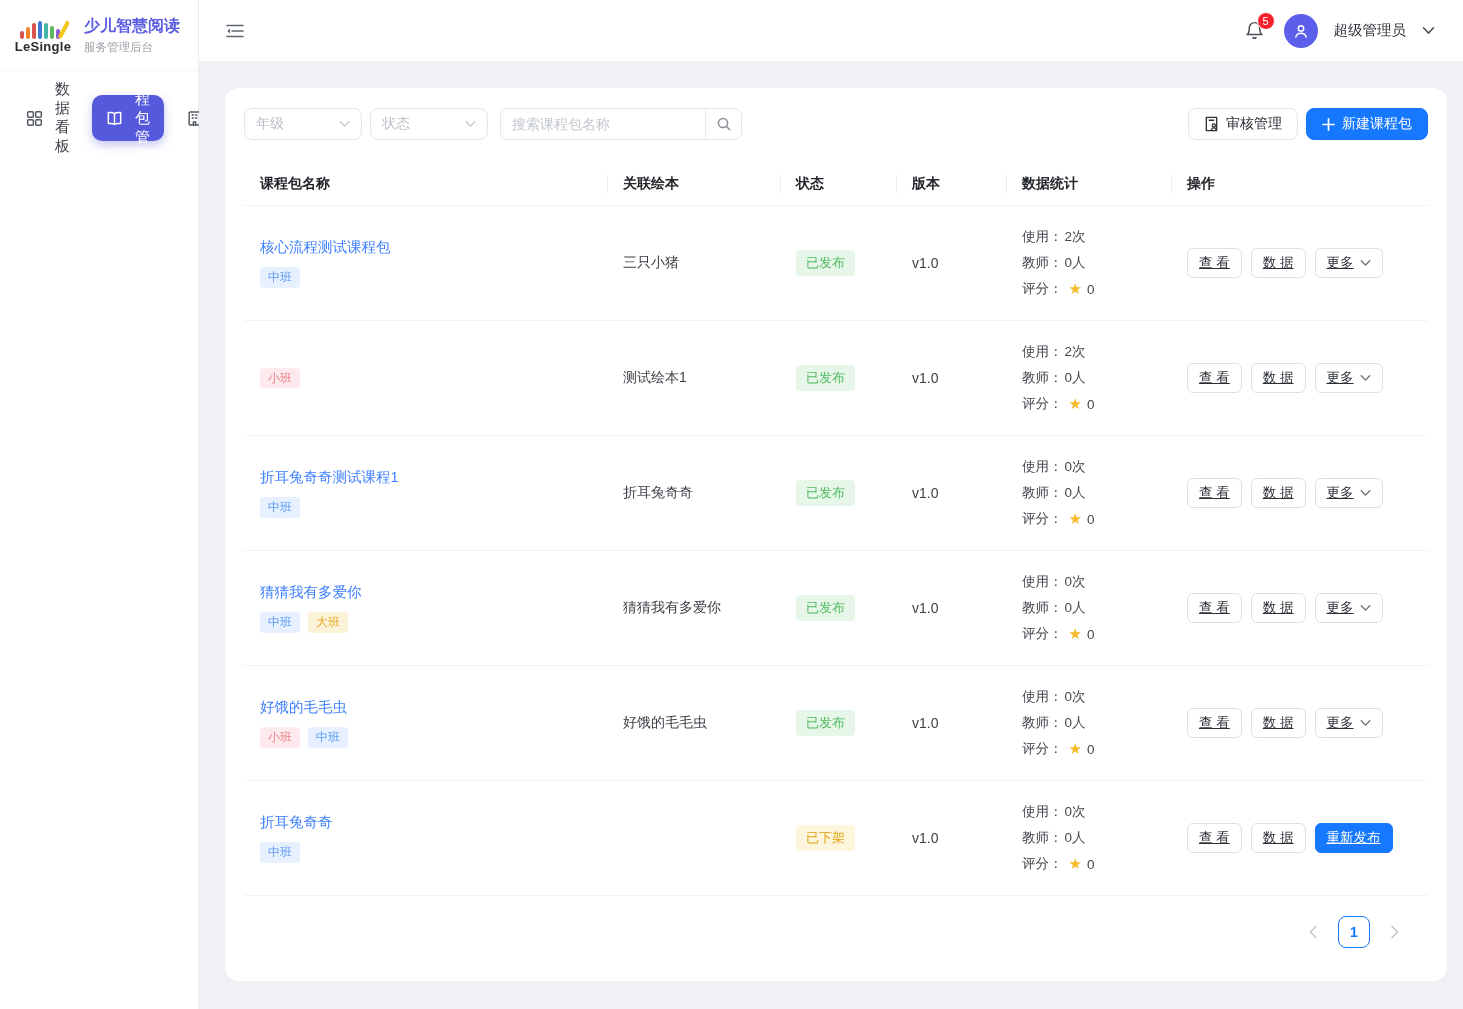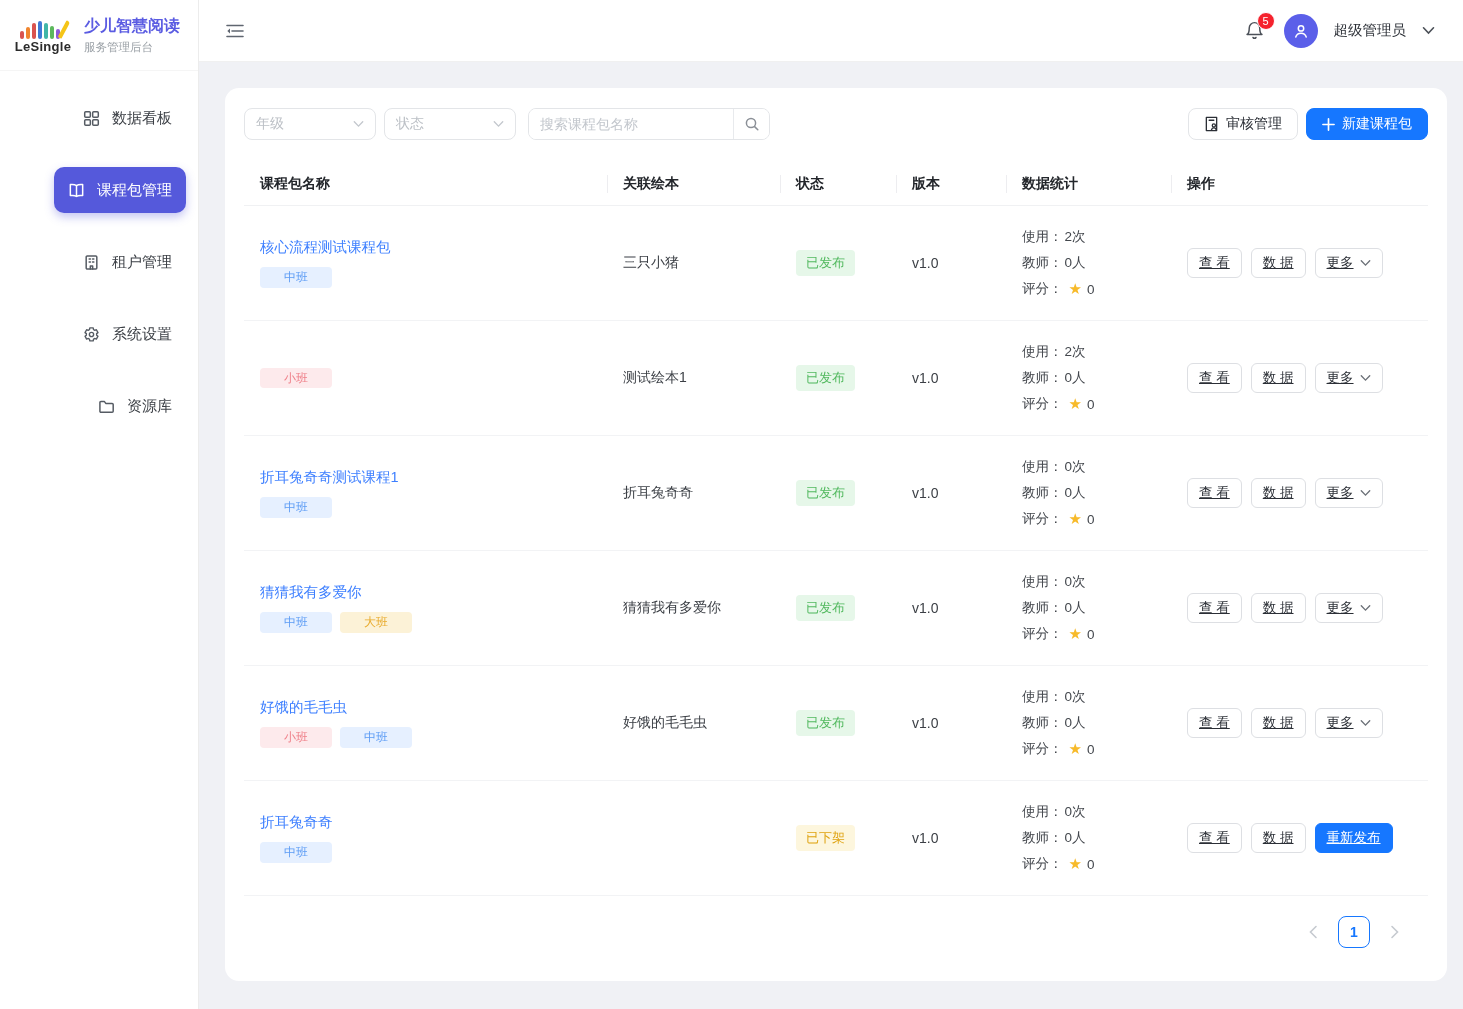--- a/index.html
+++ b/index.html
@@ -11,57 +11,57 @@
   
   .sidebar { width:199px; flex:0 0 199px; background:#fff; border-right:1px solid #ececec; display:flex; flex-direction:column; }
   .logo-area { height:71px; display:flex; align-items:center; gap:10px; padding:0 10px 0 12px; border-bottom:1px solid #f5f5f5; }
   .logo-mark { display:flex; flex-direction:column; align-items:center; width:62px; }
   .logo-bars { display:flex; align-items:flex-end; gap:2px; height:22px; }
   .logo-bars i { width:4px; border-radius:2px; display:block; }
   .logo-name { font-size:13px; font-weight:bold; color:#2b2b2b; letter-spacing:.3px; }
   .brand-text { display:flex; flex-direction:column; gap:3px;justify-content:center; }
   .brand-title { font-size:16px; font-weight:bold; color:#5b5ce2; }
   .brand-sub { font-size:11.5px; color:#9aa0a6; }
-  .nav { padding:24px 12px; display:flex; flex-direction:column; gap:26px;align-items:flex-end; }
+  .nav { padding:24px 12px; display:flex; flex-direction:row; gap:8px; }
   .nav-item { height:46px; display:flex; align-items:center; gap:12px; padding:0 14px; border-radius:10px; color:#3b3f45; cursor:pointer; font-size:15px; }
   .nav-item svg { stroke:#555b63; }
   .nav-item.active { background:#5559db; color:#fff; box-shadow:0 4px 10px rgba(85,89,219,.35); }
   .nav-item.active svg { stroke:#fff; }
   
   .right-col { flex:1; display:flex; flex-direction:column; min-width:0; }
   .topbar { height:62px; background:#fff; border-bottom:1px solid #f0f0f0; display:flex; align-items:center; padding:0 28px 0 22px; }
   .fold-btn { width:28px; height:28px; display:flex; align-items:center; justify-content:center; cursor:pointer; }
   .topbar-right { margin-left:auto; display:flex; align-items:center; gap:16px; }
   .bell-wrap { position:relative; width:26px; height:26px; display:flex; align-items:center; justify-content:center; cursor:pointer; }
   .badge { position:absolute; top:-6px; right:-7px; min-width:18px; height:18px; border-radius:9px; background:#f5222d; color:#fff; font-size:11px; display:flex; align-items:center; justify-content:center; padding:0 4px; border:1px solid #fff; }
   .avatar { width:34px; height:34px; border-radius:50%; background:#5b5fe9; display:flex; align-items:center; justify-content:center; }
   .username { font-size:14.5px; color:#2b2f36; }
   
   .main { flex:1; background:#f0f1f5; padding:26px 16px 28px 26px; min-height:0; }
   .card { background:#fff; border-radius:14px; height:100%; padding:20px 19px 0 19px; display:flex; flex-direction:column; }
   
   .filter-bar { display:flex; align-items:center; gap:8px; height:32px; margin-bottom:22px; }
-  .sel { width:132px; height:32px; border:1px solid #e3e5e8; border-radius:8px; display:flex; align-items:center; justify-content:space-between; padding:0 11px; color:#bcc0c6; cursor:pointer; background:#fff; }
+  .sel { width:118px; height:32px; border:1px solid #e3e5e8; border-radius:8px; display:flex; align-items:center; justify-content:space-between; padding:0 11px; color:#bcc0c6; cursor:pointer; background:#fff; }
   .search-box { width:242px; height:32px; border:1px solid #e3e5e8; border-radius:8px; display:flex; overflow:hidden; margin-left:4px; background:#fff; }
   .search-box input { flex:1; border:none; outline:none; padding:0 11px; font-size:14px; color:#7f1d1d; font-family:inherit; }
   .search-box input::placeholder { color:#c3c7cd; }
   .search-btn { width:36px; border-left:1px solid #e8eaed; display:flex; align-items:center; justify-content:center; cursor:pointer; background:#fff; }
   .filter-spacer { flex:1; }
   .btn { height:32px; border-radius:8px; display:inline-flex; align-items:center; justify-content:center; gap:7px; font-size:14px; cursor:pointer; padding:0 15px; border:1px solid #e3e5e8; background:#fff; color:#2b2f36; font-family:Liberation Serif, serif; }
   .btn-primary { background:#1677ff; border-color:#1677ff; color:#fff; }
   
   .t-head { display:flex; height:44px; align-items:center; border-bottom:1px solid #f0f1f3; }
   .t-head .cell { font-weight:bold; color:#23262b; font-size:14px; position:relative; }
   .t-head .cell + .cell::before { content:""; position:absolute; left:0; top:50%; transform:translateY(-50%); width:1px; height:18px; background:#ededf0; }
   .cell { padding:0 16px; flex:0 0 auto; }
   .c-name { width:363px; } .c-book { width:173px; } .c-status { width:116px; } .c-ver { width:110px; } .c-stats { width:165px; } .c-act { flex:1 1 auto; }
   .t-row { display:flex; align-items:center; height:115px; border-bottom:1px solid #f2f3f5; }
   .pkg-name { color:#3d7fff; font-size:14.5px; cursor:pointer; display:block; margin-bottom:10px; }
   .tags { display:flex; gap:8px; }
-  .tag { font-size:12px; padding:3px 24px; border-radius:4px; line-height:1.2; }
+  .tag { font-size:12px; padding:3px 8px; border-radius:4px; line-height:1.2; }
   .tag-blue { background:#e6f0ff; color:#5d9cf5; }
   .tag-red { background:#fdeaec; color:#ef7f88; }
   .tag-yellow { background:#fcf2d7; color:#e8ab2d; }
   .book { color:#3b3f45; font-size:14px; }
   .status { display:inline-block; font-size:13px; padding:4px 10px; border-radius:4px; }
   .st-published { background:#e6f7e9; color:#52b95f; }
   .st-unpublished { background:#fdf6dd; color:#dfa311; }
   .version { color:#3b3f45; font-size:14px; }
   .stats { display:flex; flex-direction:column; gap:8px; font-size:13.5px; color:#43474d; }
   .stat-line { display:flex; align-items:center; gap:2px; white-space:nowrap; }

